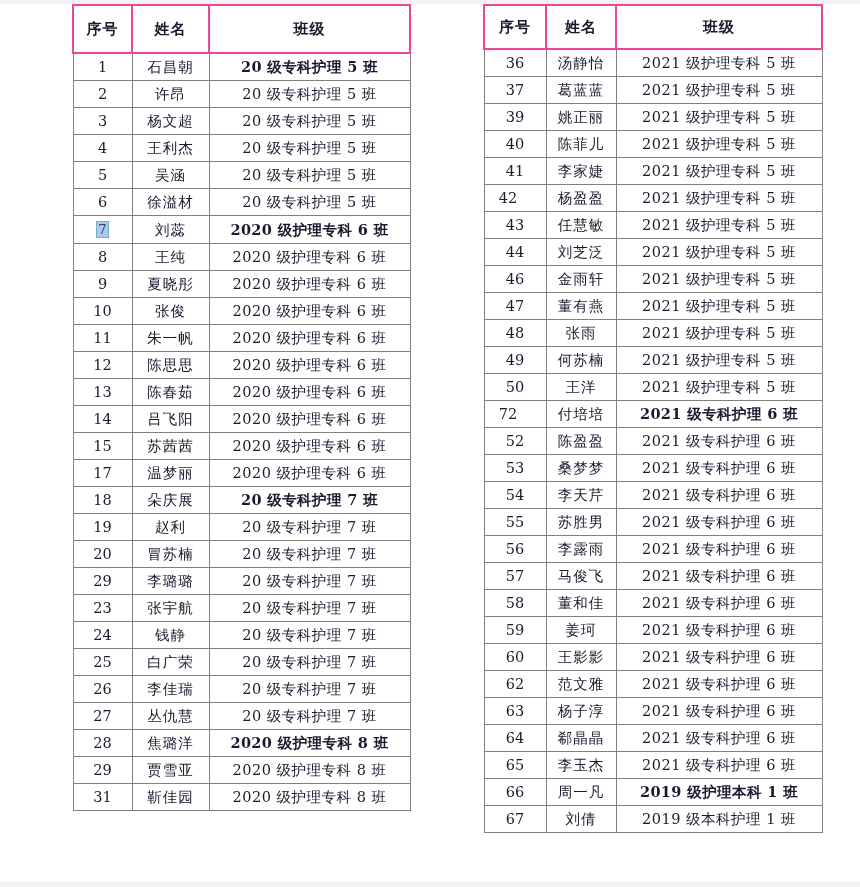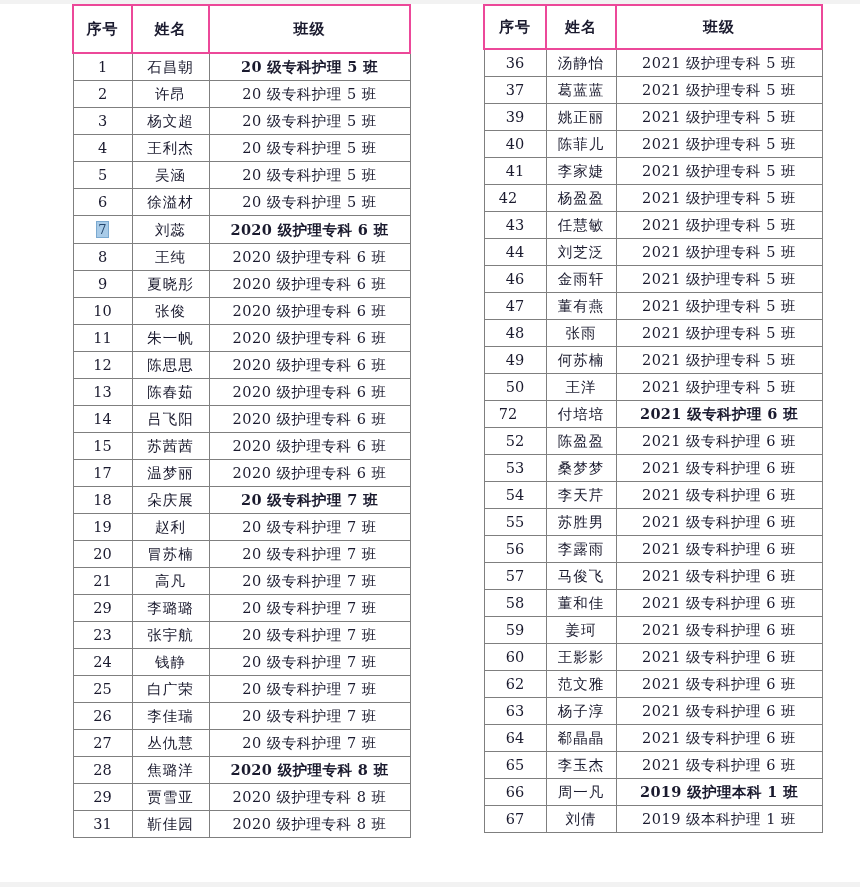--- a/index.html
+++ b/index.html
@@ -214,25 +214,20 @@
             <td class="no">19</td>
             <td class="name">赵利</td>
             <td class="cls">20 级专科护理 7 班</td>
           </tr>
           <tr>
             <td class="no">20</td>
             <td class="name">冒苏楠</td>
             <td class="cls">20 级专科护理 7 班</td>
           </tr>
           <tr>
-            <td class="no">21</td>
-            <td class="name">高凡</td>
-            <td class="cls">20 级专科护理 7 班</td>
-          </tr>
-          <tr>
             <td class="no">29</td>
             <td class="name">李璐璐</td>
             <td class="cls">20 级专科护理 7 班</td>
           </tr>
           <tr>
             <td class="no">23</td>
             <td class="name">张宇航</td>
             <td class="cls">20 级专科护理 7 班</td>
           </tr>
           <tr>

